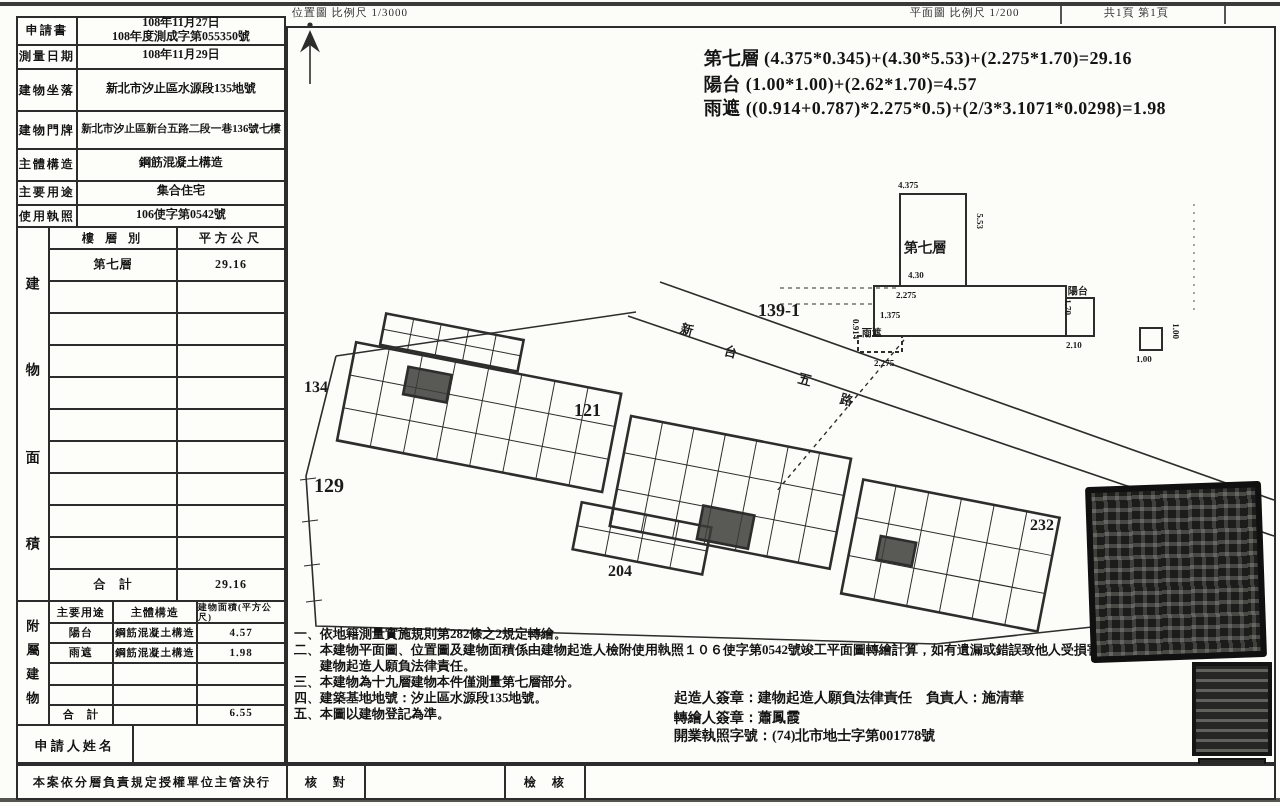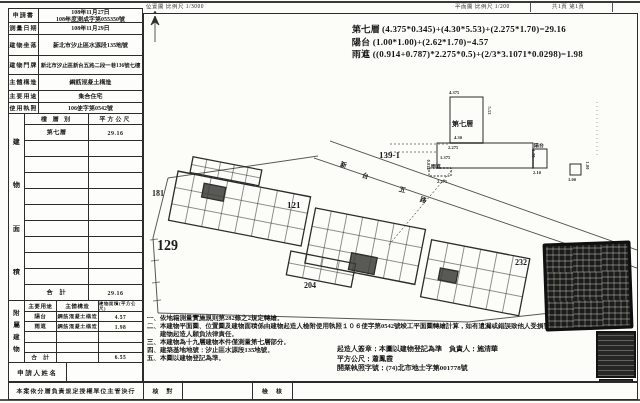--- a/index.html
+++ b/index.html
@@ -244,22 +244,22 @@
     </div>
   <div id="notes">
       <div>一、依地籍測量實施規則第282條之2規定轉繪。</div>
       <div>二、本建物平面圖、位置圖及建物面積係由建物起造人檢附使用執照１０６使字第0542號竣工平面圖轉繪計算，如有遺漏或錯誤致他人受損害，</div>
       <div>　　建物起造人願負法律責任。</div>
       <div>三、本建物為十九層建物本件僅測量第七層部分。</div>
       <div>四、建築基地地號：汐止區水源段135地號。</div>
       <div>五、本圖以建物登記為準。</div>
     </div>
   <div id="signers">
-      <div>起造人簽章：本圖以建物登記為準　負責人：施清華</div>
-      <div>平方公尺：蕭鳳霞</div>
+      <div>起造人簽章：建物起造人願負法律責任　負責人：施清華</div>
+      <div>轉繪人簽章：蕭鳳霞</div>
       <div>開業執照字號：(74)北市地士字第001778號</div>
     </div>
 
   <svg id="site-svg" viewBox="0 0 640 403">
     <g stroke="#2d2d2b" fill="none" stroke-width="0.8">
 
       <g>
         <line x1="155" y1="42" x2="155" y2="17"></line>
         <path d="M155,16 l-4,9 l4,-3 l4,3 z" fill="#2d2d2b"></path>
         <circle cx="155" cy="12.5" r="0.9" fill="#2d2d2b"></circle>
@@ -323,24 +323,24 @@
         <rect x="450" y="97" width="33" height="46"></rect>
         <rect x="437" y="143" width="96" height="25"></rect>
         <rect x="533" y="149" width="14" height="19"></rect>
         <rect x="570" y="164" width="11" height="11"></rect>
         <rect x="429" y="168" width="22" height="8" stroke-dasharray="2,1.5"></rect>
       </g>
     </g>
   </svg>
 
   <div id="labels">
-      <span style="left: 152px; top: 189px; font-size: 8px;">181</span>
+      <span style="left: 152px; top: 189px; font-size: 8px;">134</span>
       <span style="left: 338px; top: 150px; font-size: 9px; margin-left: 41px;">139-1</span>
       <span style="left: 287px; top: 200px; font-size: 9px;">121</span>
-      <span style="left: 157px; top: 238px; font-size: 14px;">129</span>
+      <span style="left: 157px; top: 238px; font-size: 10px;">129</span>
       <span style="left: 304px; top: 281px; font-size: 8px;">204</span>
       <span style="left: 515px; top: 258px; font-size: 8px;">232</span>
       <span style="left: 340px; top: 161px; font-size: 6.5px; transform: rotate(15deg);">新</span>
       <span style="left: 362px; top: 172px; font-size: 6.5px; transform: rotate(15deg);">台</span>
       <span style="left: 399px; top: 186px; font-size: 6.5px; transform: rotate(15deg);">五</span>
       <span style="left: 420px; top: 196px; font-size: 6.5px; transform: rotate(15deg);">路</span>
       <span style="left: 452px; top: 119px; font-size: 7px;">第七層</span>
       <span style="left: 449px; top: 90px; font-size: 4.5px;">4.375</span>
       <span style="left: 486px; top: 108px; font-size: 4.5px; transform: rotate(90deg);">5.53</span>
       <span style="left: 454px; top: 135px; font-size: 4.5px;">4.30</span>

